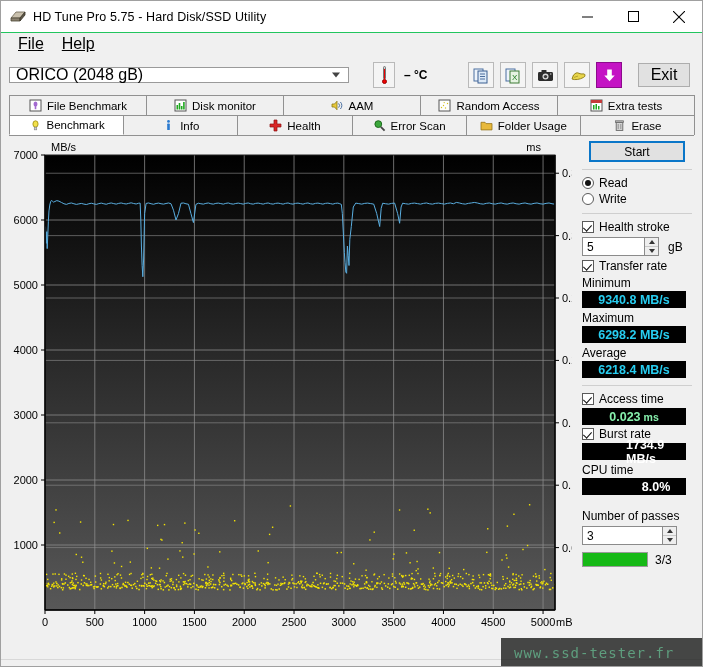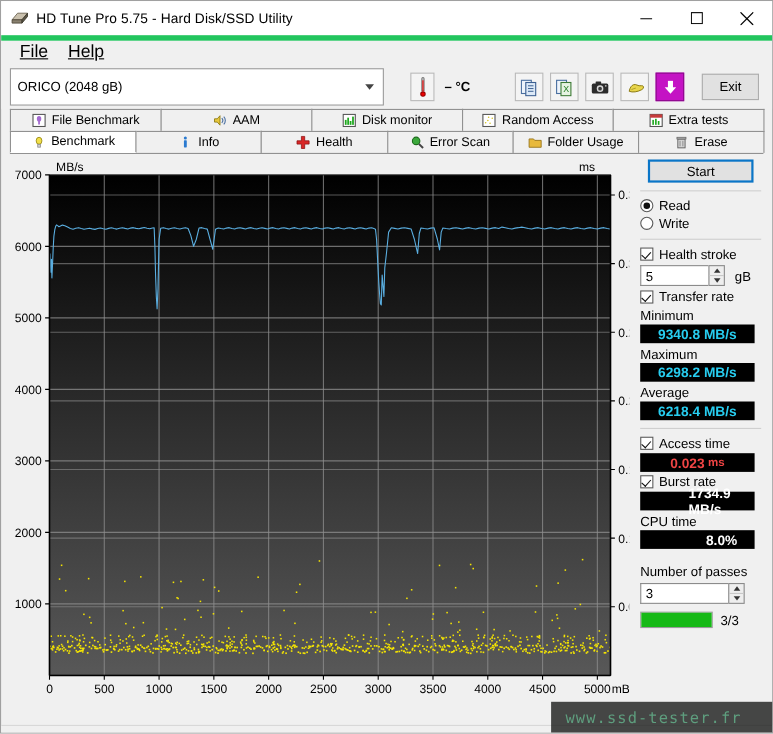--- a/index.html
+++ b/index.html
@@ -9,57 +9,57 @@
     font-family:"Liberation Sans", sans-serif;
     font-size:12px;
     color:#000;
     -webkit-font-smoothing:antialiased;
   }
   #app{position:relative;width:703px;height:667px;background:#f0f0f0;
        border:1px solid #a0a0a0;box-sizing:border-box;overflow:hidden;}
 
   
   .titlebar{height:31px;background:#ffffff;display:flex;align-items:center;
-            position:relative;border-bottom:5px solid #22c55e;}
+            position:relative;border-bottom:1px solid #22c55e;}
   .title-icon{width:16px;height:16px;margin-left:9px;margin-right:7px;position:relative;flex:0 0 auto;}
   .title-text{font-size:12.5px;color:#000;letter-spacing:.1px;}
   .wincontrols{position:absolute;right:0;top:0;height:31px;display:flex;}
   .wc{width:46px;height:31px;display:flex;align-items:center;justify-content:center;
       font-size:13px;color:#000;}
 
   
   .menubar{height:22px;background:#f0f0f0;display:flex;align-items:center;padding-left:8px;}
   .menuitem{padding:2px 9px;font-size:16px;color:#000;}
   .menuitem u{text-decoration:underline;}
 
   
   .toolbar{height:40px;display:flex;align-items:center;padding:0 8px;background:#f0f0f0;}
-  .drivecombo{width:340px;height:34px;background:#fff;border:1px solid #9a9a9a;
-              display:flex;align-items:center;padding-left:6px;font-size:12px;
+  .drivecombo{width:340px;height:16px;background:#fff;border:1px solid #9a9a9a;
+              display:flex;align-items:center;padding-left:6px;font-size:16px;
               position:relative;box-sizing:border-box;}
   .drivecombo .arrow{position:absolute;right:8px;top:50%;transform:translateY(-50%);
                      width:0;height:0;border-left:4px solid transparent;
                      border-right:4px solid transparent;border-top:5px solid #444;}
   .temp-box{width:22px;height:26px;border:1px solid #b9b9b9;background:#f4f4f4;
             margin-left:24px;display:flex;align-items:center;justify-content:center;
             box-sizing:border-box;}
   .thermo{width:7px;height:18px;position:relative;}
   .thermo .tube{position:absolute;left:2px;top:0;width:3px;height:13px;background:#d0d0d0;
                 border:1px solid #777;border-radius:2px 2px 0 0;box-sizing:border-box;}
   .thermo .merc{position:absolute;left:3px;top:3px;width:1px;height:10px;background:#e00;}
   .thermo .bulb{position:absolute;left:1px;bottom:0;width:5px;height:5px;border-radius:50%;
                 background:#e00;border:1px solid #900;box-sizing:border-box;}
   .temp-label{margin-left:9px;font-size:12px;font-weight:bold;}
   .tb-spacer{flex:1 1 auto;}
   .tbtn{width:26px;height:26px;border:1px solid #b9b9b9;background:#f4f4f4;margin-left:6px;
         display:flex;align-items:center;justify-content:center;box-sizing:border-box;}
   .tbtn.accent{background:#c413c4;border:1px solid #8c0a8c;}
   .exitbtn{width:52px;height:24px;border:1px solid #adadad;background:#e1e1e1;
            margin-left:16px;margin-right:4px;display:flex;align-items:center;
-           justify-content:center;font-size:12px;box-sizing:border-box;}
+           justify-content:center;font-size:16px;box-sizing:border-box;}
 
   
   .tabwrap{position:relative;height:40px;margin:0 8px 0 8px;}
   .tabrow{display:flex;height:20px;position:absolute;left:0;right:0;}
   .tabrow.row1{top:0;}
   .tabrow.row2{top:20px;}
   .tab{flex:1 1 0;border:1px solid #919191;border-bottom:none;background:#f0f0f0;
        display:flex;align-items:center;justify-content:center;gap:5px;
        font-size:11.5px;box-sizing:border-box;margin-right:-1px;height:20px;
        overflow:hidden;white-space:nowrap;}
@@ -97,21 +97,21 @@
   .spinbtns div:first-child{border-bottom:1px solid #c8c8c8;}
   .tri-up{width:0;height:0;border-left:3px solid transparent;border-right:3px solid transparent;
           border-bottom:4px solid #333;}
   .tri-dn{width:0;height:0;border-left:3px solid transparent;border-right:3px solid transparent;
           border-top:4px solid #333;}
   .unit{margin-left:9px;font-size:12px;}
   .caption{font-size:12px;margin:3px 0 1px 2px;}
   .valbox{height:17px;background:#000;display:flex;align-items:center;justify-content:center;
           font-size:12.5px;font-weight:bold;margin:0 0 1px 2px;width:104px;box-sizing:border-box;}
   .val-cyan{color:#27cdf0;}
-  .val-yellow{color:#ef4444;}
+  .val-yellow{color:#86efac;}
   .val-white{color:#ffffff;padding-left:44px;}
   .valbox .sub{font-size:10.5px;margin-left:3px;}
   .progwrap{display:flex;align-items:center;gap:7px;margin:7px 0 0 2px;}
   .progbar{width:66px;height:15px;background:#fff;border:1px solid #9a9a9a;
            box-sizing:border-box;position:relative;}
   .progbar .fill{position:absolute;left:0;top:0;bottom:0;background:#16b916;}
   .progtext{font-size:12px;}
 
   
   .watermark{position:absolute;left:500px;top:637px;width:203px;height:30px;
@@ -238,38 +238,38 @@
               <rect x="1" y="1" width="11" height="11" fill="#fff" stroke="#555" stroke-width="1"></rect>
               <ellipse cx="6.5" cy="5" rx="2" ry="2.6" fill="#a36ad0"></ellipse>
               <rect x="5.7" y="7" width="1.6" height="3.2" fill="#a36ad0"></rect>
             </svg>
         </span>
         <span>File Benchmark</span>
       </div>
       <div class="tab">
         <span class="tabicon">
           <svg width="13" height="13" viewBox="0 0 13 13">
-              <polygon points="1,5 3.5,5 6,2.2 6,10.8 3.5,8 1,8" fill="#e8c83c" stroke="#8c7a13" stroke-width="0.8"></polygon>
-              <path d="M7.6 4.4 a3 3 0 0 1 0 4.2" stroke="#4a6fa0" stroke-width="1" fill="none"></path>
-              <path d="M9.4 3 a5 5 0 0 1 0 7" stroke="#4a6fa0" stroke-width="1" fill="none"></path>
-            </svg>
-        </span>
-        <span>AAM</span>
-      </div>
-      <div class="tab">
-        <span class="tabicon">
-          <svg width="13" height="13" viewBox="0 0 13 13">
               <rect x="1" y="1" width="11" height="11" fill="#fff" stroke="#555" stroke-width="1"></rect>
               <rect x="2.5" y="6" width="1.6" height="4.5" fill="#1fa81f"></rect>
               <rect x="4.7" y="4" width="1.6" height="6.5" fill="#1fa81f"></rect>
               <rect x="6.9" y="7" width="1.6" height="3.5" fill="#1fa81f"></rect>
               <rect x="9.1" y="3" width="1.6" height="7.5" fill="#1fa81f"></rect>
             </svg>
         </span>
         <span>Disk monitor</span>
+      </div>
+      <div class="tab">
+        <span class="tabicon">
+          <svg width="13" height="13" viewBox="0 0 13 13">
+              <polygon points="1,5 3.5,5 6,2.2 6,10.8 3.5,8 1,8" fill="#e8c83c" stroke="#8c7a13" stroke-width="0.8"></polygon>
+              <path d="M7.6 4.4 a3 3 0 0 1 0 4.2" stroke="#4a6fa0" stroke-width="1" fill="none"></path>
+              <path d="M9.4 3 a5 5 0 0 1 0 7" stroke="#4a6fa0" stroke-width="1" fill="none"></path>
+            </svg>
+        </span>
+        <span>AAM</span>
       </div>
       <div class="tab">
         <span class="tabicon">
           <svg width="13" height="13" viewBox="0 0 13 13">
               <rect x="1" y="1" width="11" height="11" fill="#fff" stroke="#555" stroke-width="1"></rect>
               <circle cx="3.5" cy="8.5" r="0.7" fill="#d4c020"></circle>
               <circle cx="5.5" cy="6.5" r="0.7" fill="#d4c020"></circle>
               <circle cx="7.5" cy="9" r="0.7" fill="#d4c020"></circle>
               <circle cx="9.5" cy="4.5" r="0.7" fill="#d4c020"></circle>
               <circle cx="6.2" cy="3.6" r="0.7" fill="#d4c020"></circle>

